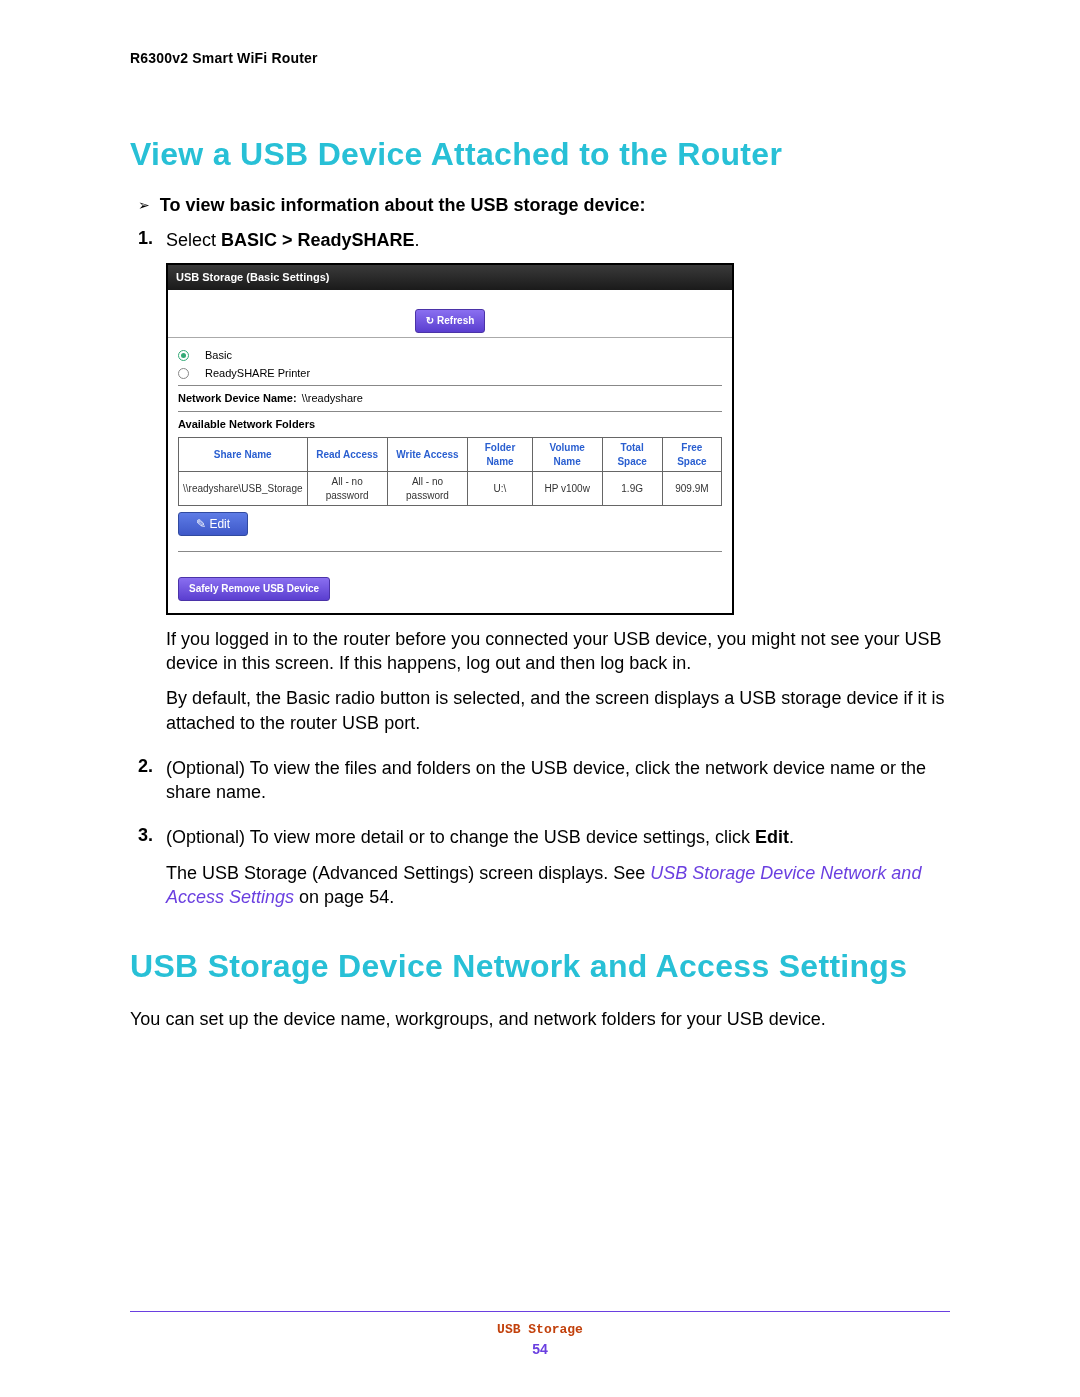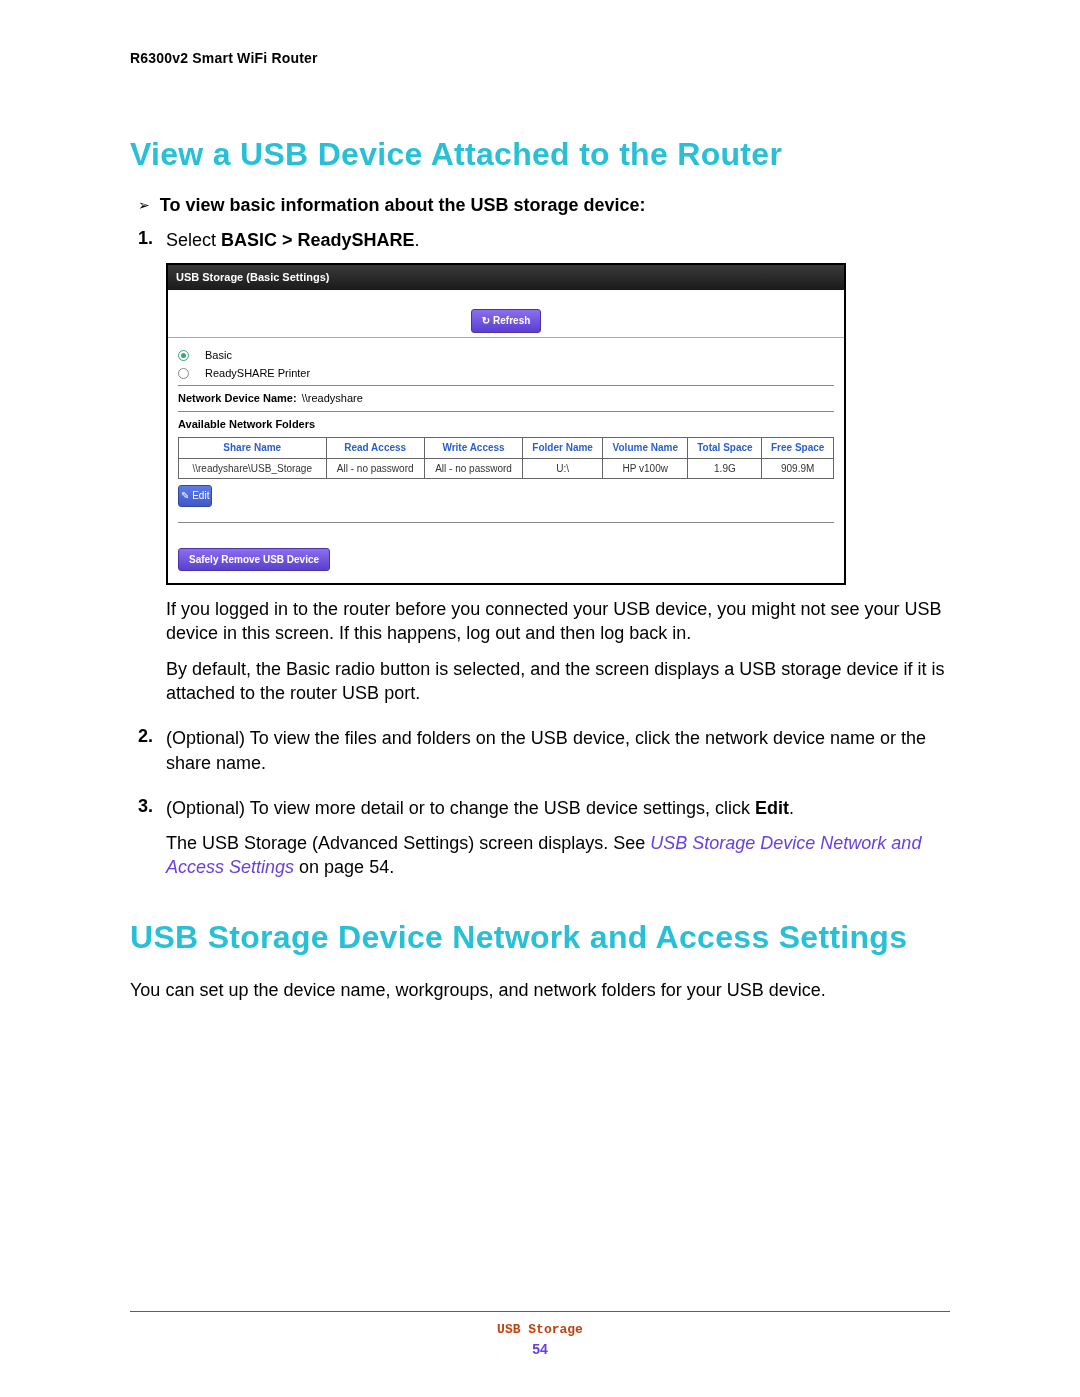--- a/index.html
+++ b/index.html
@@ -47,21 +47,21 @@
     }
     .step-num { font-weight: bold; font-size: 18px; min-width: 18px;}
     .step-body { flex:1; font-size: 18px; line-height: 1.35;}
     .step-body p { margin-bottom: 11px; }
     .bold { font-weight: bold; }
     .italic-link { font-style: italic; color: #6a3fe0; }
 
     
     .ui-shot {
       border: 2px solid #000;
-      width: 680px;
+      width: 568px;
       margin: 3px 0 12px 0;
       background: #fff;
     }
     .ui-titlebar {
       background: linear-gradient(#3a3a3a,#1a1a1a);
       color: #fff;
       font-size: 11px;
       font-weight: bold;
       padding: 5px 8px;
     }
@@ -69,22 +69,22 @@
     .ui-purple-btn {
       display: inline-block;
       background: linear-gradient(#8a6ff0,#5a3ecf);
       color:#fff; font-size:10px; font-weight:bold;
       padding: 4px 10px; border-radius:3px; border:1px solid #4b33a8;
     }
     .ui-purple-btn .ic { margin-right:3px;}
     .ui-blue-btn {
       display:inline-block;
       background: linear-gradient(#5e7ce6,#3e58c8);
-      color:#fff; font-size:10px;
-      padding:3px 2px; border-radius:3px; border:1px solid #314aa0;
+      color:#fff; font-size:12px;
+      padding:3px 17px; border-radius:3px; border:1px solid #314aa0;
     }
     .ui-body { padding: 6px 10px 12px 10px; font-size: 11px; }
     .radio-row { margin: 4px 0; display:flex; align-items:center; gap:16px;}
     .radio-dot {
       width:11px; height:11px; border-radius:50%;
       border:1px solid #3a7; display:inline-flex; align-items:center; justify-content:center;
     }
     .radio-dot.sel::after { content:""; width:5px; height:5px; background:#3a7; border-radius:50%;}
     .radio-dot.unsel { border-color:#888;}
     .hr { border-top: 1px solid #888; margin: 4px 0; }

